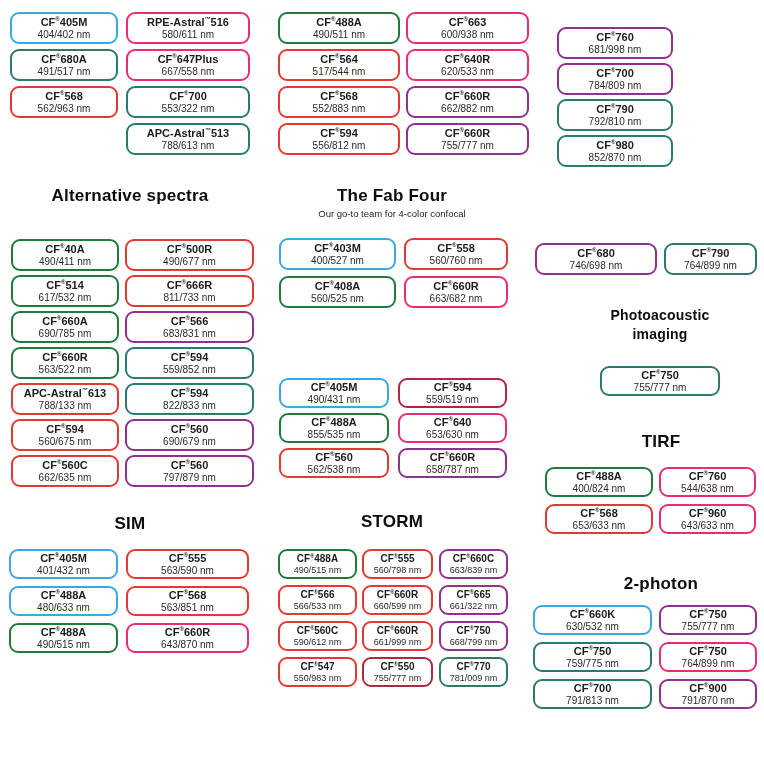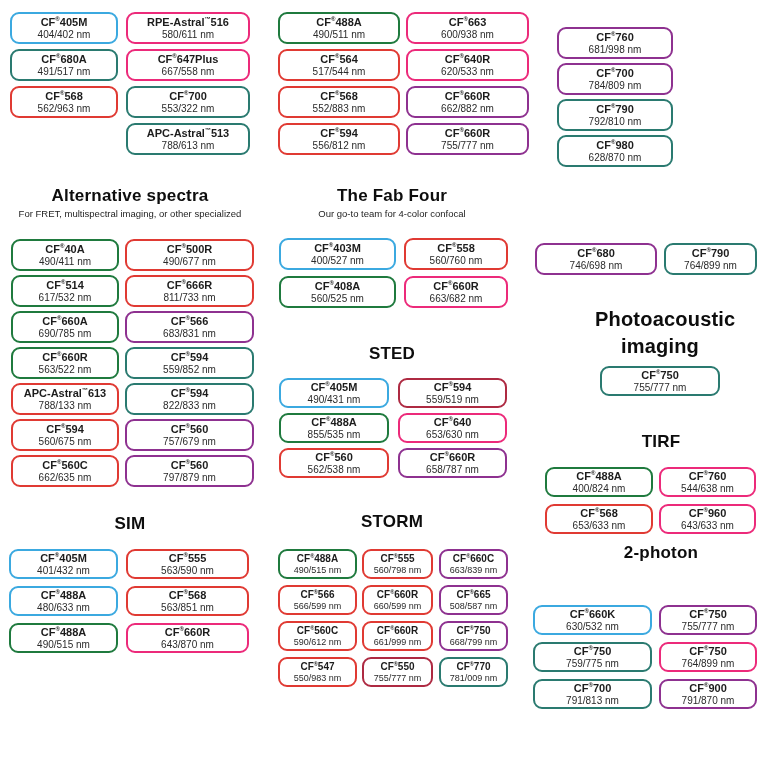--- a/index.html
+++ b/index.html
@@ -11,21 +11,21 @@
          display:flex;flex-direction:column;align-items:center;justify-content:center;
          height:32px;box-sizing:border-box;flex:none;line-height:1.18;overflow:hidden;}
   .sm .badge{height:30px;}
   .bname{font-size:11px;font-weight:700;color:#1c1c1c;white-space:nowrap;}
   .bval{font-size:10px;color:#2a2a2a;white-space:nowrap;}
   .xs .bname{font-size:10px;}
   .xs .bval{font-size:9px;}
   sup{font-size:0.55em;line-height:0;}
   .hdr{position:absolute;text-align:center;}
   .sec-title{font-size:17px;font-weight:700;color:#0d0d0d;letter-spacing:.2px;}
-  .sec-title.small{font-size:20px;line-height:1.35;}
+  .sec-title.small{font-size:14px;line-height:1.35;}
   .sec-sub{font-size:9.5px;color:#1d1d1d;margin-top:2px;}
   .rowpair .badge:nth-child(1){width:122px;}
   .rowpair .badge:nth-child(2){width:93px;}
 </style>
 </head>
 <body>
 
 <div class="canvas">
 
   <div class="col" style="left:10px;top:12px;width:108px;gap:5px">
@@ -104,27 +104,26 @@
       <div class="badge" style="border-color: rgb(142, 49, 144);">
         <div class="bname">CF<sup>®</sup>700</div>
         <div class="bval">784/809 nm</div>
       </div>
       <div class="badge" style="border-color: rgb(42, 122, 112);">
         <div class="bname">CF<sup>®</sup>790</div>
         <div class="bval">792/810 nm</div>
       </div>
       <div class="badge" style="border-color: rgb(42, 122, 112);">
         <div class="bname">CF<sup>®</sup>980</div>
-        <div class="bval">628/870 nm</div>
+        <div class="bval">852/870 nm</div>
       </div>
     </div>
 
   <div class="hdr" style="left:0;top:186px;width:260px">
     <div class="sec-title">Alternative spectra</div>
-    <div class="sec-sub">For FRET, multispectral imaging, or other specialized</div>
   </div>
   <div class="col" style="left:11px;top:239px;width:108px;gap:4px">
       <div class="badge" style="border-color: rgb(31, 122, 62);">
         <div class="bname">CF<sup>®</sup>40A</div>
         <div class="bval">490/411 nm</div>
       </div>
       <div class="badge" style="border-color: rgb(31, 122, 62);">
         <div class="bname">CF<sup>®</sup>514</div>
         <div class="bval">617/532 nm</div>
       </div>
@@ -165,21 +164,21 @@
       <div class="badge" style="border-color: rgb(42, 122, 112);">
         <div class="bname">CF<sup>®</sup>594</div>
         <div class="bval">559/852 nm</div>
       </div>
       <div class="badge" style="border-color: rgb(42, 122, 112);">
         <div class="bname">CF<sup>®</sup>594</div>
         <div class="bval">822/833 nm</div>
       </div>
       <div class="badge" style="border-color: rgb(142, 49, 144);">
         <div class="bname">CF<sup>®</sup>560</div>
-        <div class="bval">757/679 nm</div>
+        <div class="bval">690/679 nm</div>
       </div>
       <div class="badge" style="border-color: rgb(142, 49, 144);">
         <div class="bname">CF<sup>®</sup>560</div>
         <div class="bval">797/879 nm</div>
       </div>
     </div>
 
   <div class="hdr" style="left:272px;top:186px;width:240px">
     <div class="sec-title">The Fab Four</div>
     <div class="sec-sub">Our go-to team for 4-color confocal</div>
@@ -209,23 +208,20 @@
       <div class="badge" style="border-color: rgb(142, 49, 144);">
         <div class="bname">CF<sup>®</sup>680</div>
         <div class="bval">746/698 nm</div>
       </div>
       <div class="badge" style="border-color: rgb(42, 122, 112);">
         <div class="bname">CF<sup>®</sup>790</div>
         <div class="bval">764/899 nm</div>
       </div>
     </div>
 
-  <div class="hdr" style="left:272px;top:344px;width:240px">
-    <div class="sec-title">STED</div>
-  </div>
   <div class="col sm" style="left:279px;top:378px;width:110px;gap:5px">
       <div class="badge" style="border-color: rgb(59, 169, 224);">
         <div class="bname">CF<sup>®</sup>405M</div>
         <div class="bval">490/431 nm</div>
       </div>
       <div class="badge" style="border-color: rgb(31, 122, 62);">
         <div class="bname">CF<sup>®</sup>488A</div>
         <div class="bval">855/535 nm</div>
       </div>
       <div class="badge" style="border-color: rgb(224, 58, 51);">
@@ -317,21 +313,21 @@
   <div class="hdr" style="left:272px;top:512px;width:240px">
     <div class="sec-title">STORM</div>
   </div>
   <div class="col sm xs" style="left:278px;top:549px;width:79px;gap:6px">
       <div class="badge" style="border-color: rgb(31, 122, 62);">
         <div class="bname">CF<sup>®</sup>488A</div>
         <div class="bval">490/515 nm</div>
       </div>
       <div class="badge" style="border-color: rgb(224, 58, 51);">
         <div class="bname">CF<sup>®</sup>566</div>
-        <div class="bval">566/599 nm</div>
+        <div class="bval">566/533 nm</div>
       </div>
       <div class="badge" style="border-color: rgb(224, 58, 51);">
         <div class="bname">CF<sup>®</sup>560C</div>
         <div class="bval">590/612 nm</div>
       </div>
       <div class="badge" style="border-color: rgb(224, 58, 51);">
         <div class="bname">CF<sup>®</sup>547</div>
         <div class="bval">550/983 nm</div>
       </div>
     </div>
@@ -353,33 +349,33 @@
         <div class="bval">755/777 nm</div>
       </div>
     </div>
   <div class="col sm xs" style="left:439px;top:549px;width:69px;gap:6px">
       <div class="badge" style="border-color: rgb(142, 49, 144);">
         <div class="bname">CF<sup>®</sup>660C</div>
         <div class="bval">663/839 nm</div>
       </div>
       <div class="badge" style="border-color: rgb(142, 49, 144);">
         <div class="bname">CF<sup>®</sup>665</div>
-        <div class="bval">508/587 nm</div>
+        <div class="bval">661/322 nm</div>
       </div>
       <div class="badge" style="border-color: rgb(142, 49, 144);">
         <div class="bname">CF<sup>®</sup>750</div>
         <div class="bval">668/799 nm</div>
       </div>
       <div class="badge" style="border-color: rgb(42, 122, 112);">
         <div class="bname">CF<sup>®</sup>770</div>
         <div class="bval">781/009 nm</div>
       </div>
     </div>
 
-  <div class="hdr" style="left:566px;top:543px;width:190px">
+  <div class="hdr" style="left:566px;top:574px;width:190px">
     <div class="sec-title">2-photon</div>
   </div>
   <div class="col sm" style="left:533px;top:605px;width:119px;gap:7px">
       <div class="badge" style="border-color: rgb(59, 169, 224);">
         <div class="bname">CF<sup>®</sup>660K</div>
         <div class="bval">630/532 nm</div>
       </div>
       <div class="badge" style="border-color: rgb(42, 122, 112);">
         <div class="bname">CF<sup>®</sup>750</div>
         <div class="bval">759/775 nm</div>

